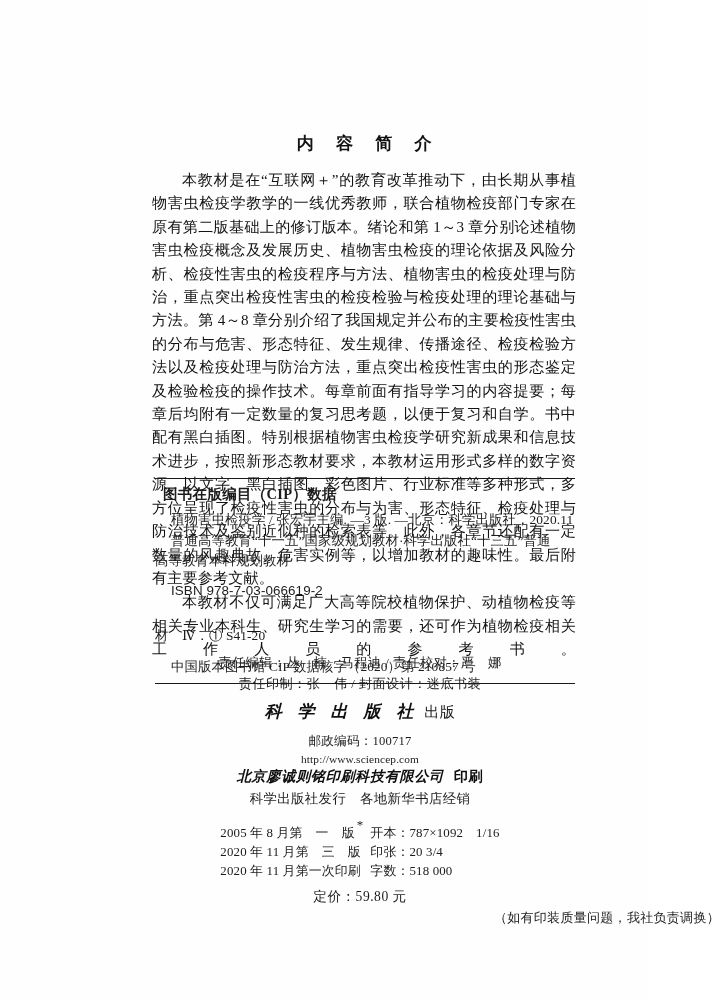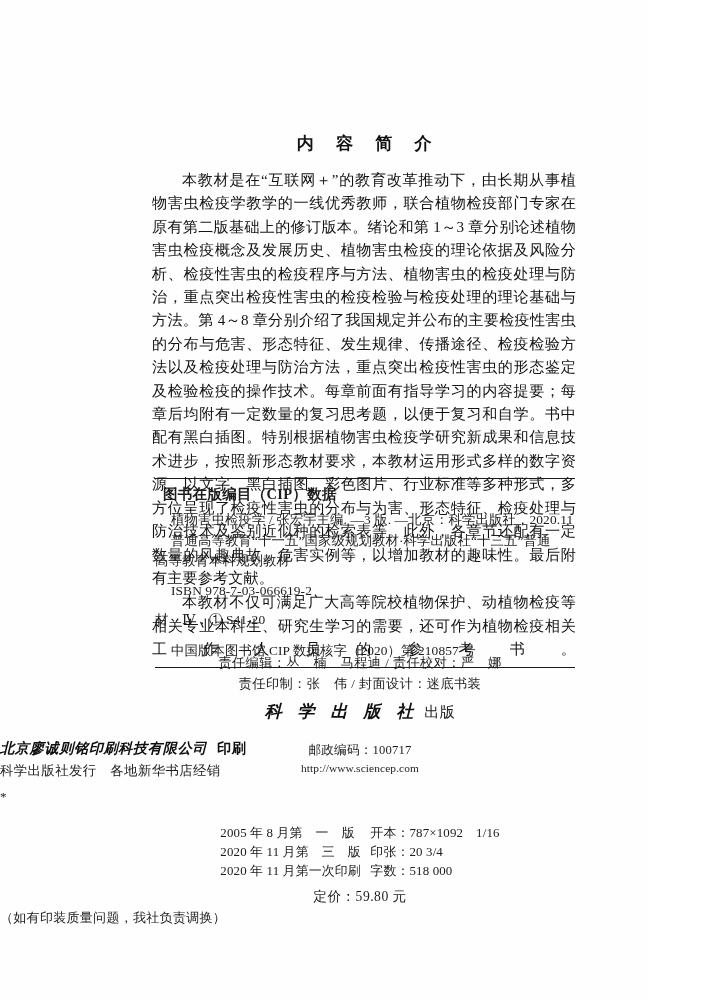--- a/index.html
+++ b/index.html
@@ -80,22 +80,22 @@
     line-height: 20.5px;
     letter-spacing: 0.1px;
     margin: 0;
   }
   .cip-line.indent {
     text-indent: 16px;
   }
   .cip-line.isbn {
     text-indent: 16px;
     margin-top: 9px;
-    margin-bottom: 9px;
-    font-family: Liberation Serif, serif;
+    margin-bottom: 25px;
+    font-family: Liberation Sans, sans-serif;
   }
   .cip-line.cls {
     text-indent: 16px;
     margin-top: 3px;
   }
   .cip-line.cipnum {
     text-indent: 16px;
     margin-top: 10px;
     margin-bottom: 6px;
   }
@@ -117,21 +117,21 @@
   
   .publisher {
     position: absolute;
     left: 0;
     top: 700px;
     width: 720px;
     text-align: center;
   }
   .pub-logo-row {
     font-size: 17px;
-    margin-bottom: 19px;
+    margin-bottom: 10px;
     white-space: nowrap;
   }
   .pub-logo-name {
     font-family: "DejaVu Serif", serif;
     font-weight: bold;
     font-style: italic;
     font-size: 17px;
     letter-spacing: 5px;
     color: #101010;
   }
@@ -152,23 +152,23 @@
     font-size: 11.4px;
     line-height: 17px;
     font-family: "Liberation Serif", serif;
     letter-spacing: 0.1px;
   }
 
   
   .printing {
     position: absolute;
     left: 0;
-    top: 738px;
-    width: 720px;
-    text-align: left;
+    top: 766px;
+    width: 720px;
+    text-align: center;
   }
   .printer-line {
     font-family: "DejaVu Serif", serif;
     font-weight: bold;
     font-style: italic;
     font-size: 14.2px;
     letter-spacing: 0.6px;
     line-height: 20px;
     color: #0f0f0f;
   }
@@ -221,21 +221,21 @@
     font-size: 13.6px;
     line-height: 22px;
     letter-spacing: 0.5px;
     margin-top: 5px;
     text-align: center;
   }
   .quality-note {
     font-size: 13px;
     line-height: 20px;
     letter-spacing: 0.3px;
-    text-align: left;
+    text-align: right;
   }
 </style>
 </head>
 <body>
 
 <div class="page">
 
   <div class="summary-section">
     <div class="summary-heading">内 容 简 介</div>
     <p class="summary-para">本教材是在“互联网＋”的教育改革推动下，由长期从事植物害虫检疫学教学的一线优秀教师，联合植物检疫部门专家在原有第二版基础上的修订版本。绪论和第 1～3 章分别论述植物害虫检疫概念及发展历史、植物害虫检疫的理论依据及风险分析、检疫性害虫的检疫程序与方法、植物害虫的检疫处理与防治，重点突出检疫性害虫的检疫检验与检疫处理的理论基础与方法。第 4～8 章分别介绍了我国规定并公布的主要检疫性害虫的分布与危害、形态特征、发生规律、传播途径、检疫检验方法以及检疫处理与防治方法，重点突出检疫性害虫的形态鉴定及检验检疫的操作技术。每章前面有指导学习的内容提要；每章后均附有一定数量的复习思考题，以便于复习和自学。书中配有黑白插图。特别根据植物害虫检疫学研究新成果和信息技术进步，按照新形态教材要求，本教材运用形式多样的数字资源，以文字、黑白插图、彩色图片、行业标准等多种形式，多方位呈现了检疫性害虫的分布与为害、形态特征、检疫处理与防治技术及鉴别近似种的检索表等。此外，各章节还配有一定数量的风趣典故、危害实例等，以增加教材的趣味性。最后附有主要参考文献。</p>

